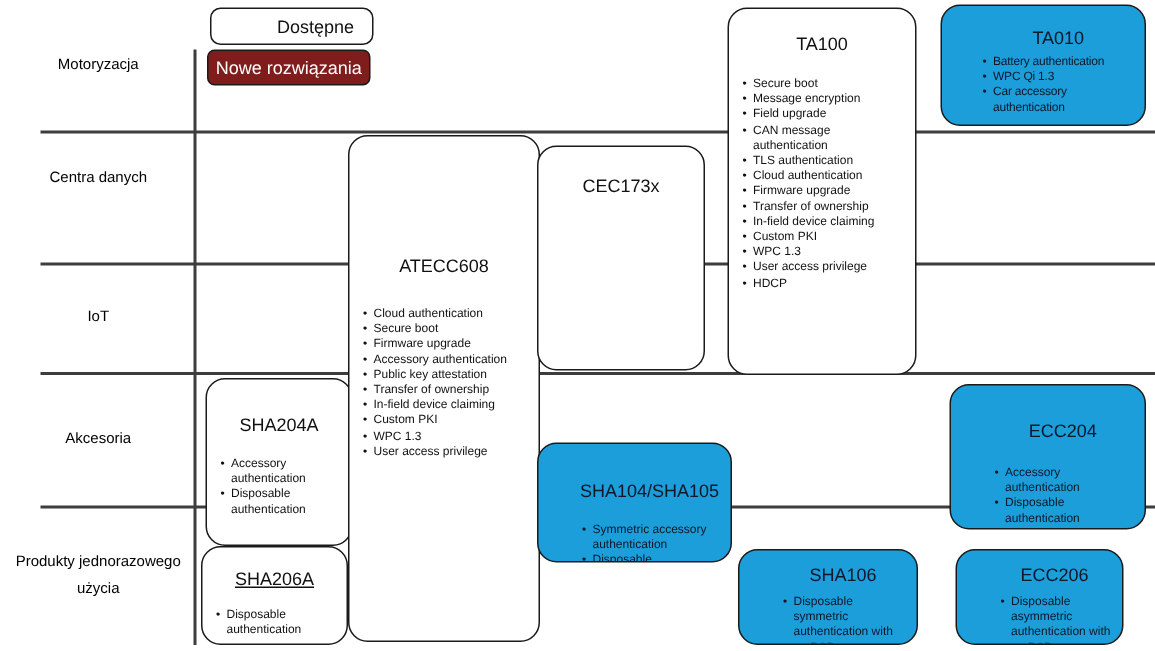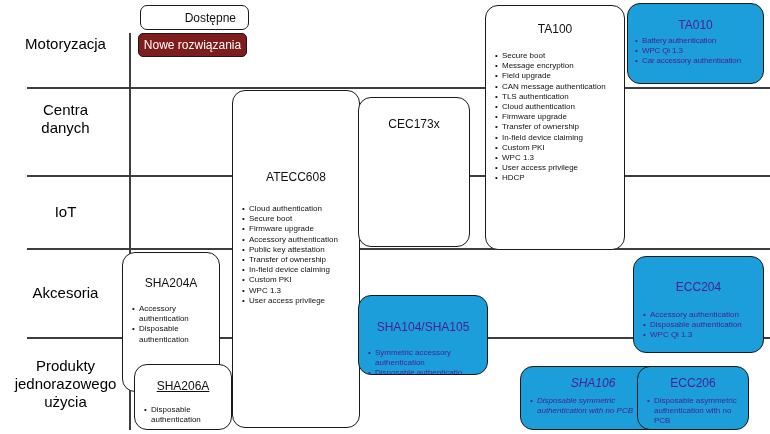--- a/index.html
+++ b/index.html
@@ -6,60 +6,60 @@
   .stage{
     position:relative;width:770px;height:434px;background:#fff;overflow:hidden;
     font-family:"Liberation Sans","DejaVu Sans",sans-serif;color:#111;
   }
   
   .vline{position:absolute;width:1.5px;background:#3d3d3d;z-index:1;}
   .hline{position:absolute;height:1.5px;background:#3d3d3d;z-index:1;}
   
   .rowlab{
     position:absolute;left:0;width:131px;display:flex;align-items:center;justify-content:center;
-    text-align:center;font-size:15px;line-height:18px;color:#000;z-index:1;
+    text-align:center;font-size:10px;line-height:18px;color:#000;z-index:1;
   }
   
   .legend-box{
     position:absolute;box-sizing:border-box;border:1.4px solid #1a1a1a;border-radius:7px;
     display:flex;align-items:center;z-index:3;font-size:12px;
   }
   .legend-available{left:140px;top:5px;width:109px;height:25px;background:#fff;justify-content:flex-end;padding-right:12px;}
   .legend-new{left:138px;top:33px;width:109px;height:24px;color:#fff;justify-content:center;border-radius:5px;}
   
   .card{
     position:absolute;box-sizing:border-box;border:1.4px solid #1a1a1a;border-radius:13px;
     background:#fff;z-index:2;overflow:hidden;
   }
-  .card.blue{color:#4c1d95;}
+  .card.blue{color:#0f172a;padding-left:20px;}
   .card-title{text-align:center;font-size:12px;line-height:13px;}
   .bullets{list-style:none;margin:0;padding:0 6px 0 8px;}
   .bullets li{
     position:relative;font-size:8px;line-height:10.2px;padding-left:8px;
   }
   .bullets li::before{content:"\2022";position:absolute;left:1px;top:0;}
   .tight .bullets li{letter-spacing:-0.15px;}
   
-  .c-sha204a{left:122px;top:252px;width:98px;height:140px;}
+  .c-sha204a{left:137px;top:252px;width:98px;height:112px;}
   .c-sha204a .card-title{margin-top:24px;} .c-sha204a .bullets{margin-top:14px;}
   .c-sha206a{left:134px;top:364px;width:98px;height:66px;}
   .c-sha206a .card-title{margin-top:15px;text-decoration:underline;} .c-sha206a .bullets{margin-top:12px;}
   .c-atecc608{left:232px;top:90px;width:128px;height:338px;}
   .c-atecc608 .card-title{margin-top:80px;} .c-atecc608 .bullets{margin-top:20px;}
   .c-cec173x{left:358px;top:97px;width:112px;height:150px;}
   .c-cec173x .card-title{margin-top:20px;} .c-cec173x .bullets{margin-top:14px;}
-  .c-ta100{left:485px;top:5px;width:140px;height:245px;}
+  .c-ta100{left:485px;top:5px;width:126px;height:245px;}
   .c-ta100 .card-title{margin-top:17px;} .c-ta100 .bullets{margin-top:15px;}
   .c-ta010{left:627px;top:3px;width:137px;height:81px;}
   .c-ta010 .card-title{margin-top:15px;} .c-ta010 .bullets{margin-top:4px;padding-left:6px;}
   .c-sha104105{left:358px;top:295px;width:130px;height:80px;}
   .c-sha104105 .card-title{margin-top:25px;} .c-sha104105 .bullets{margin-top:14px;}
   .c-ecc204{left:633px;top:256px;width:131px;height:97px;}
   .c-ecc204 .card-title{margin-top:24px;} .c-ecc204 .bullets{margin-top:16px;}
-  .c-sha106{left:520px;top:366px;width:146px;height:64px;font-style:italic;}
+  .c-sha106{left:492px;top:366px;width:120px;height:64px;}
   .c-sha106 .card-title{margin-top:10px;} .c-sha106 .bullets{margin-top:6px;}
   .c-ecc206{left:637px;top:366px;width:112px;height:64px;}
   .c-ecc206 .card-title{margin-top:10px;} .c-ecc206 .bullets{margin-top:6px;}
 </style>
 </head>
 <body>
 
 <div class="stage">
 
   <div class="vline" style="left:129px;top:33px;height:397px;"></div>

